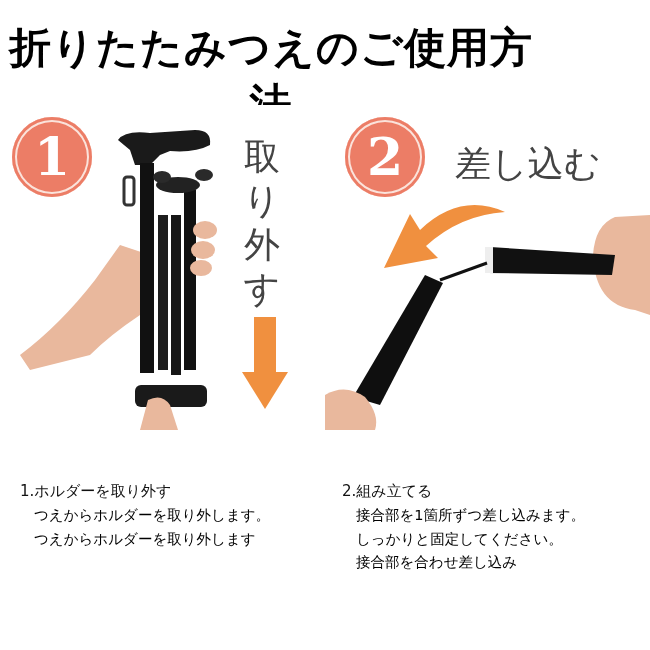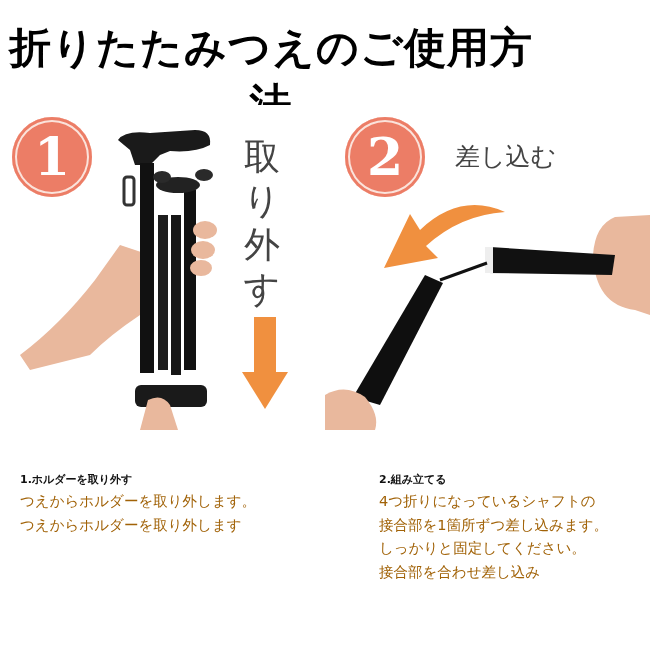--- a/index.html
+++ b/index.html
@@ -9,23 +9,23 @@
            font-size:42px; font-weight:bold; letter-spacing:1px; color:#000; }
   .panel { position:absolute; top:105px; height:325px; background:#fff; overflow:hidden; }
   .panel1 { left:0; width:325px; }
   .panel2 { left:325px; width:325px; }
   .badge { position:absolute; width:80px; height:80px; border-radius:50%;
            background:#ec7d66; box-shadow:inset 0 0 0 3px #ec7d66, inset 0 0 0 5px #fbe3db;
            color:#fff; font-weight:bold; font-size:52px; text-align:center; line-height:80px;
            font-family:"DejaVu Serif", serif; }
   .vlabel { position:absolute; left:242px; top:30px; width:40px; font-size:36px; color:#444;
             line-height:44px; text-align:center; }
-  .hlabel { position:absolute; left:130px; top:35px; font-size:25px; color:#444; }
-  .step-title { font-weight:bold; font-size:11px; color:#111; margin-bottom:3px; }
-  .step-line { font-size:14.5px; color:#a16207; line-height:23.5px; }
+  .hlabel { position:absolute; left:130px; top:35px; font-size:36px; color:#444; }
+  .step-title { font-weight:normal; font-size:15px; color:#111; margin-bottom:3px;margin-top:10px; }
+  .step-line { font-size:14.5px; color:#000000; line-height:23.5px;margin-left:14px; }
   .step { position:absolute; top:472px; }
 </style>
 </head>
 <body>
 
 <div class="title">折りたたみつえのご使用方法</div>
 
 <div class="panel panel1">
   <div class="badge" style="left:12px;top:12px;">1</div>
 
@@ -89,19 +89,18 @@
     <path d="M0 290 Q20 278 40 292 Q55 310 50 325 L0 325 Z" fill="#e9b89d"></path>
   </svg>
 </div>
 
 <div class="step" style="left:20px;">
   <div class="step-title">1.ホルダーを取り外す</div>
   <div class="step-line">つえからホルダーを取り外します。</div>
   <div class="step-line">つえからホルダーを取り外します</div>
 </div>
 
-<div class="step" style="left:379px;">
+<div class="step" style="left:342px;">
   <div class="step-title">2.組み立てる</div>
-  <div class="step-line">4つ折りになっているシャフトの</div>
   <div class="step-line">接合部を1箇所ずつ差し込みます。</div>
   <div class="step-line">しっかりと固定してください。</div>
   <div class="step-line">接合部を合わせ差し込み</div>
 </div>
 
 </body></html>

